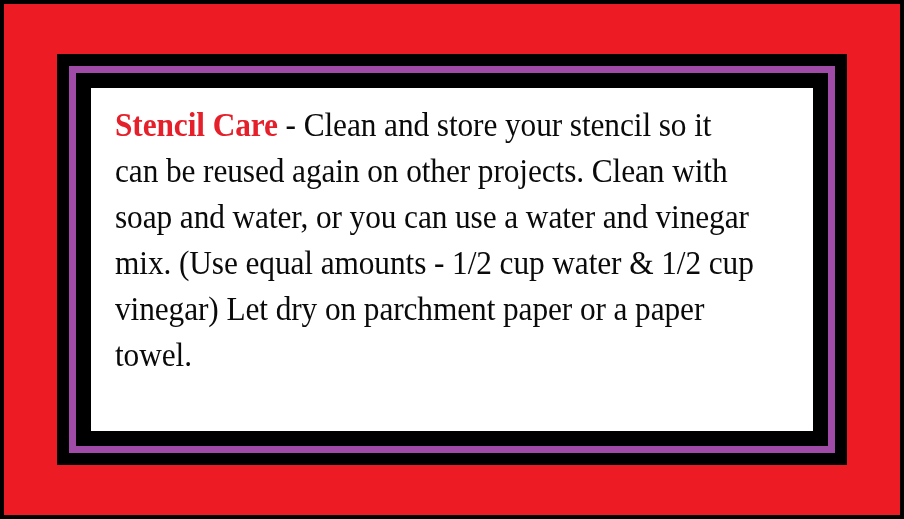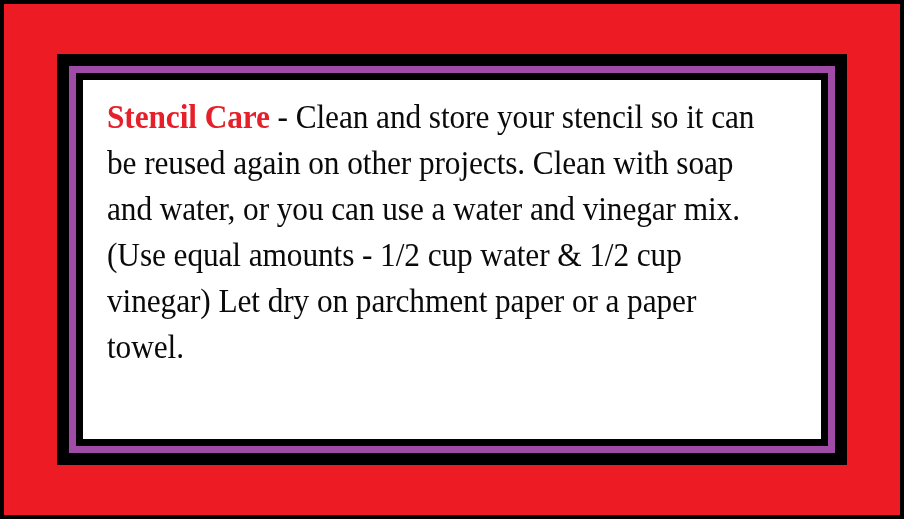--- a/index.html
+++ b/index.html
@@ -51,21 +51,21 @@
     background: #A04BA8;
     padding: 7px;
   }
 
   
   .black-band-inner {
     box-sizing: border-box;
     width: 100%;
     height: 100%;
     background: #000000;
-    padding: 7px;
+    padding: 15px;
   }
 
   
   .white-panel {
     box-sizing: border-box;
     width: 100%;
     height: 100%;
     background: #FFFFFF;
     padding: 14px 22px 10px 24px;
     overflow: hidden;

